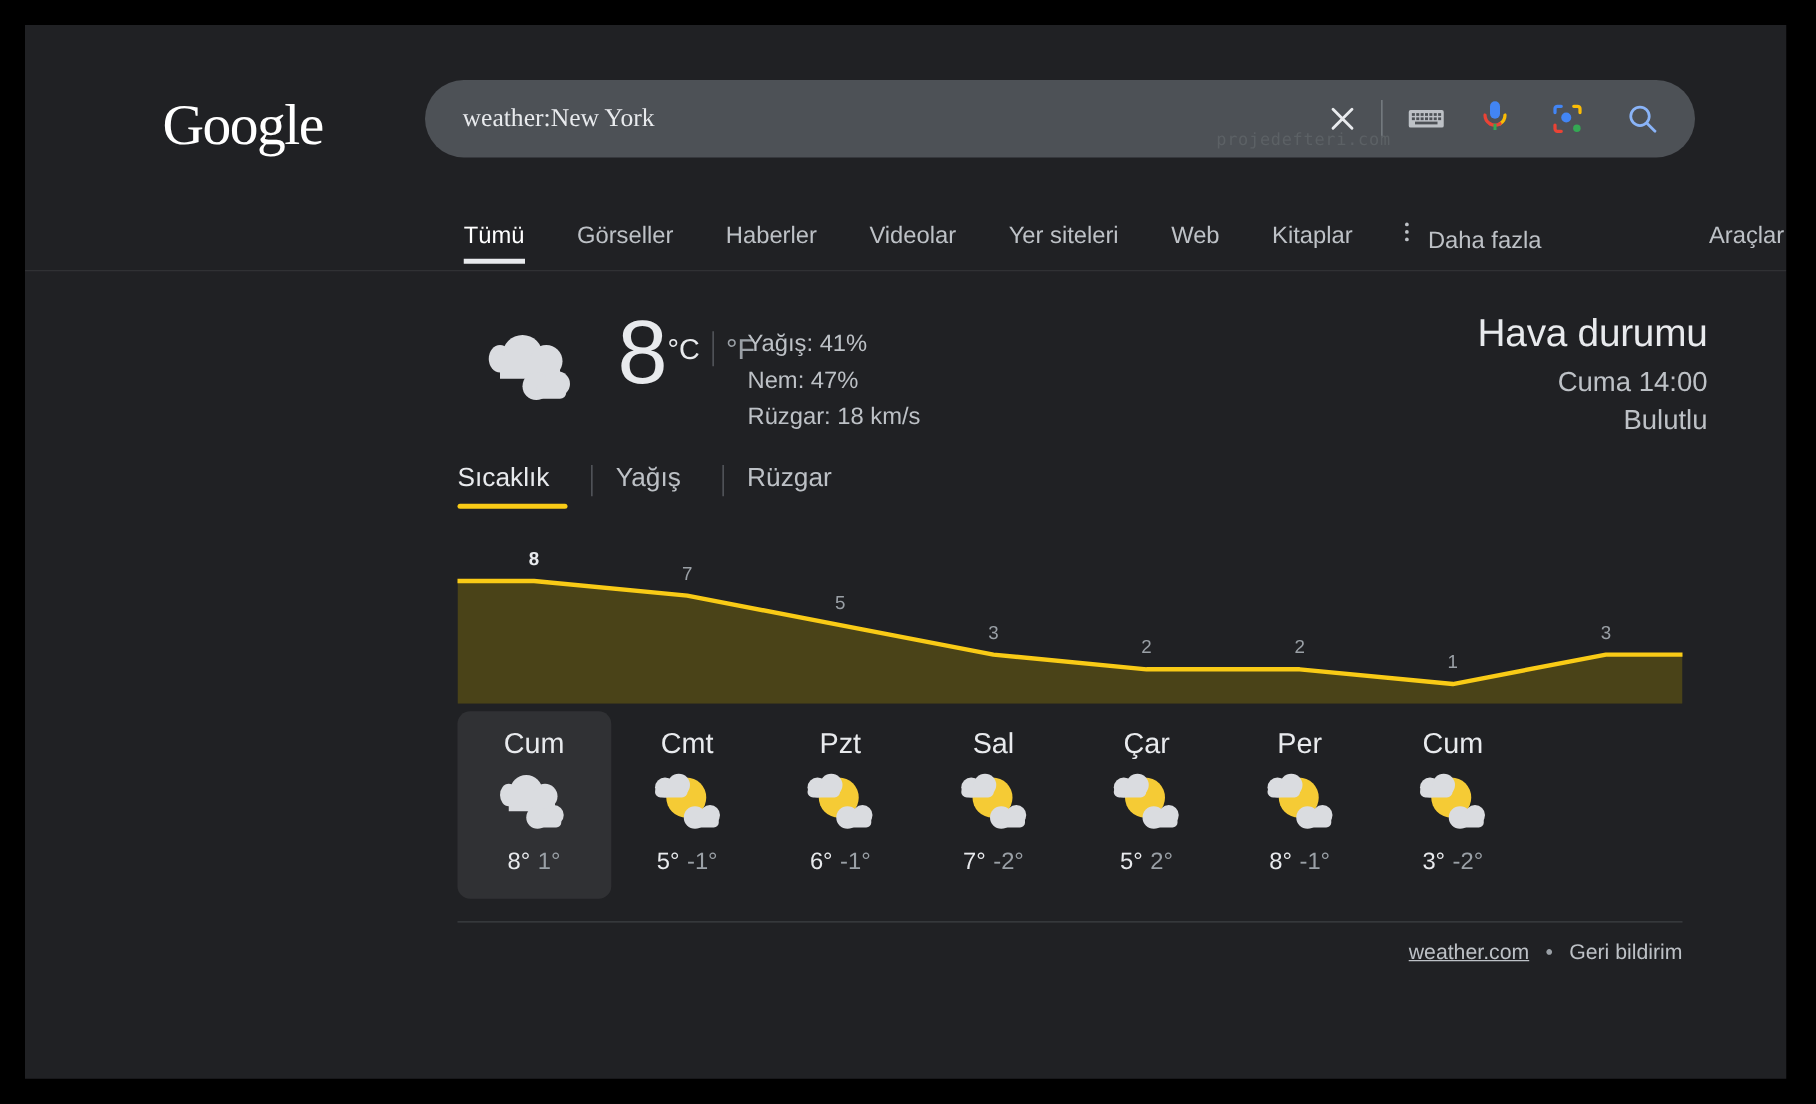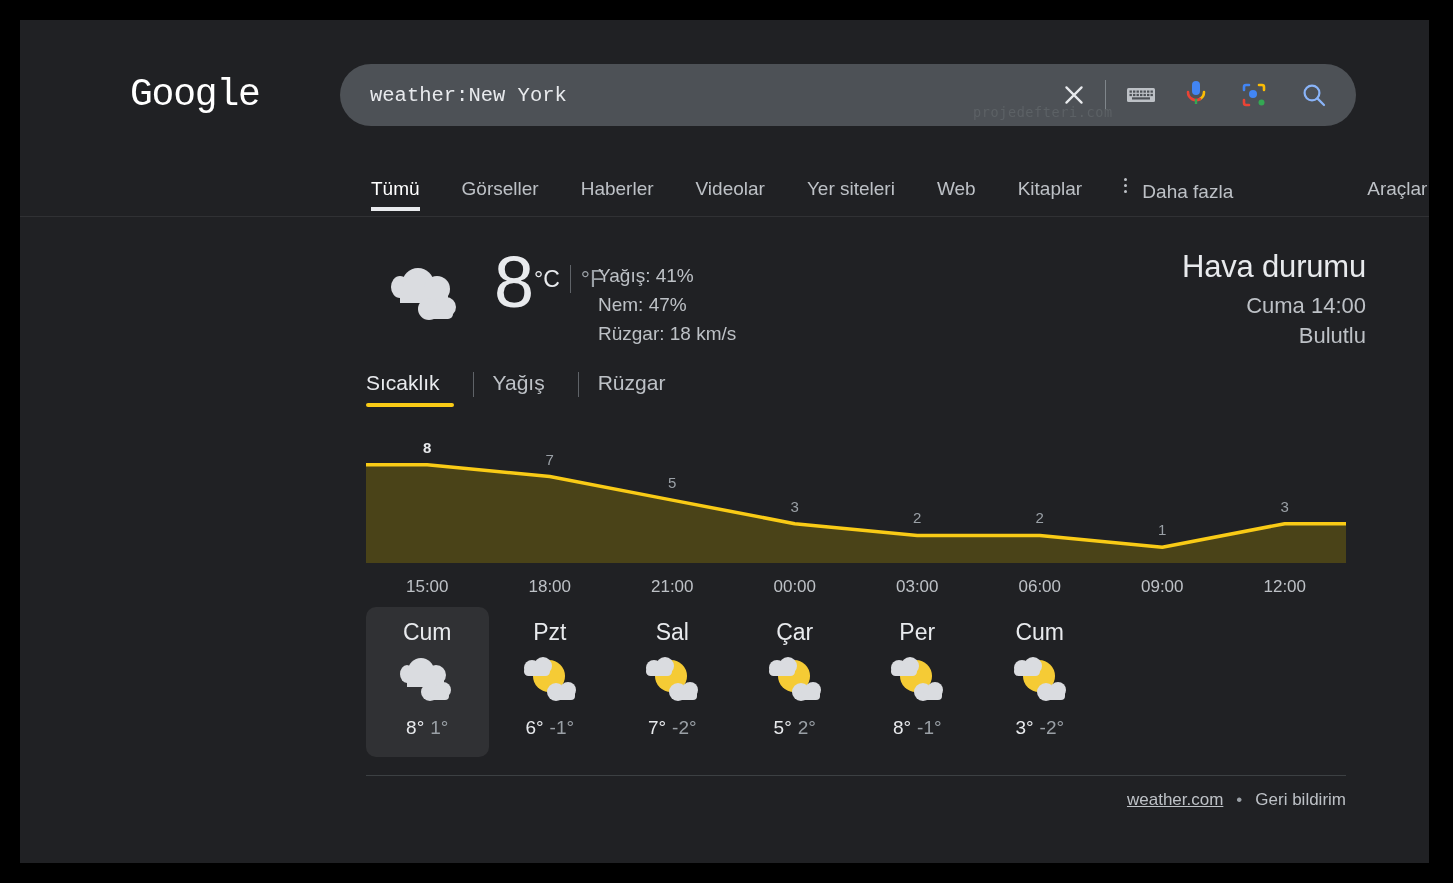--- a/index.html
+++ b/index.html
@@ -25,22 +25,22 @@
   
   #header {
     position: relative;
     height: 196px;
   }
 
   #google-logo {
     position: absolute;
     left: 110px;
     top: 53px;
-    font-family: Liberation Mono, monospace;
-    font-size: 38px;
+    font-family: Liberation Serif, serif;
+    font-size: 46px;
     letter-spacing: -1.2px;
     color: #ffffff;
     font-weight: 400;
   }
 
   #searchbar {
     position: absolute;
     left: 320px;
     top: 44px;
     width: 1016px;
@@ -51,21 +51,21 @@
     align-items: center;
   }
 
   #search-input {
     flex: 1;
     height: 100%;
     background: transparent;
     border: none;
     outline: none;
     color: #e8eaed;
-    font-family: Liberation Mono, monospace;
+    font-family: Liberation Serif, serif;
     font-size: 20.5px;
     padding-left: 30px;
   }
   #search-input::placeholder { color: #9aa0a6; }
 
   #watermark {
     position: absolute;
     left: 633px;
     top: 40px;
     font-family: "DejaVu Sans Mono", monospace;
@@ -504,46 +504,49 @@
     <div class="pt-label cur" style="left: 61.25px; top: 3.77778px;">8</div>
         <div class="pt-label" style="left: 183.75px; top: 15.5556px;">7</div>
         <div class="pt-label" style="left: 306.25px; top: 39.1111px;">5</div>
         <div class="pt-label" style="left: 428.75px; top: 62.6667px;">3</div>
         <div class="pt-label" style="left: 551.25px; top: 74.4444px;">2</div>
         <div class="pt-label" style="left: 673.75px; top: 74.4444px;">2</div>
         <div class="pt-label" style="left: 796.25px; top: 86.2222px;">1</div>
         <div class="pt-label" style="left: 918.75px; top: 62.6667px;">3</div>
       </div>
 
-    <div id="time-axis">
-        <div class="time-label" style="left: 61.25px;">15:00</div>
-        <div class="time-label" style="left: 183.75px;">18:00</div>
-        <div class="time-label" style="left: 306.25px;">21:00</div>
-        <div class="time-label" style="left: 428.75px;">00:00</div>
-        <div class="time-label" style="left: 551.25px;">03:00</div>
-        <div class="time-label" style="left: 673.75px;">06:00</div>
-        <div class="time-label" style="left: 796.25px;">09:00</div>
-        <div class="time-label" style="left: 918.75px;">12:00</div>
-      </div>
 
     <div id="days">
         <div class="day selected">
           <div class="day-name">Cum</div>
           <div class="day-icon"><svg viewBox="0 0 64 56" width="64" height="56">
       <ellipse cx="12" cy="22" rx="7" ry="9" fill="#dadce0"></ellipse>
       <circle cx="26" cy="19" r="13" fill="#dadce0"></circle>
       <circle cx="41" cy="23" r="10" fill="#dadce0"></circle>
       <rect x="12" y="22" width="37" height="13" fill="#dadce0"></rect>
       <circle cx="35" cy="40" r="9" fill="#dadce0"></circle>
       <circle cx="48" cy="38" r="8" fill="#dadce0"></circle>
       <rect x="35" y="38" width="19" height="10" rx="4" fill="#dadce0"></rect>
     </svg></div>
           <div class="day-temps"><span class="t-high">8°</span><span class="t-low">1°</span></div>
         </div>
         <div class="day">
+          <div class="day-name">Cmt</div>
+          <div class="day-icon"><svg viewBox="0 0 64 56" width="64" height="56">
+      <circle cx="31" cy="24" r="16" fill="#f5cb35"></circle>
+      <circle cx="14" cy="16" r="8" fill="#dadce0"></circle>
+      <circle cx="25" cy="14" r="9" fill="#dadce0"></circle>
+      <rect x="6" y="15" width="26" height="9" rx="4.5" fill="#dadce0"></rect>
+      <circle cx="38" cy="40" r="9" fill="#dadce0"></circle>
+      <circle cx="50" cy="38" r="8" fill="#dadce0"></circle>
+      <rect x="38" y="38" width="19" height="10" rx="4" fill="#dadce0"></rect>
+    </svg></div>
+          <div class="day-temps"><span class="t-high">5°</span><span class="t-low">-1°</span></div>
+        </div>
+        <div class="day">
           <div class="day-name">Pzt</div>
           <div class="day-icon"><svg viewBox="0 0 64 56" width="64" height="56">
       <circle cx="31" cy="24" r="16" fill="#f5cb35"></circle>
       <circle cx="14" cy="16" r="8" fill="#dadce0"></circle>
       <circle cx="25" cy="14" r="9" fill="#dadce0"></circle>
       <rect x="6" y="15" width="26" height="9" rx="4.5" fill="#dadce0"></rect>
       <circle cx="38" cy="40" r="9" fill="#dadce0"></circle>
       <circle cx="50" cy="38" r="8" fill="#dadce0"></circle>
       <rect x="38" y="38" width="19" height="10" rx="4" fill="#dadce0"></rect>
     </svg></div>

